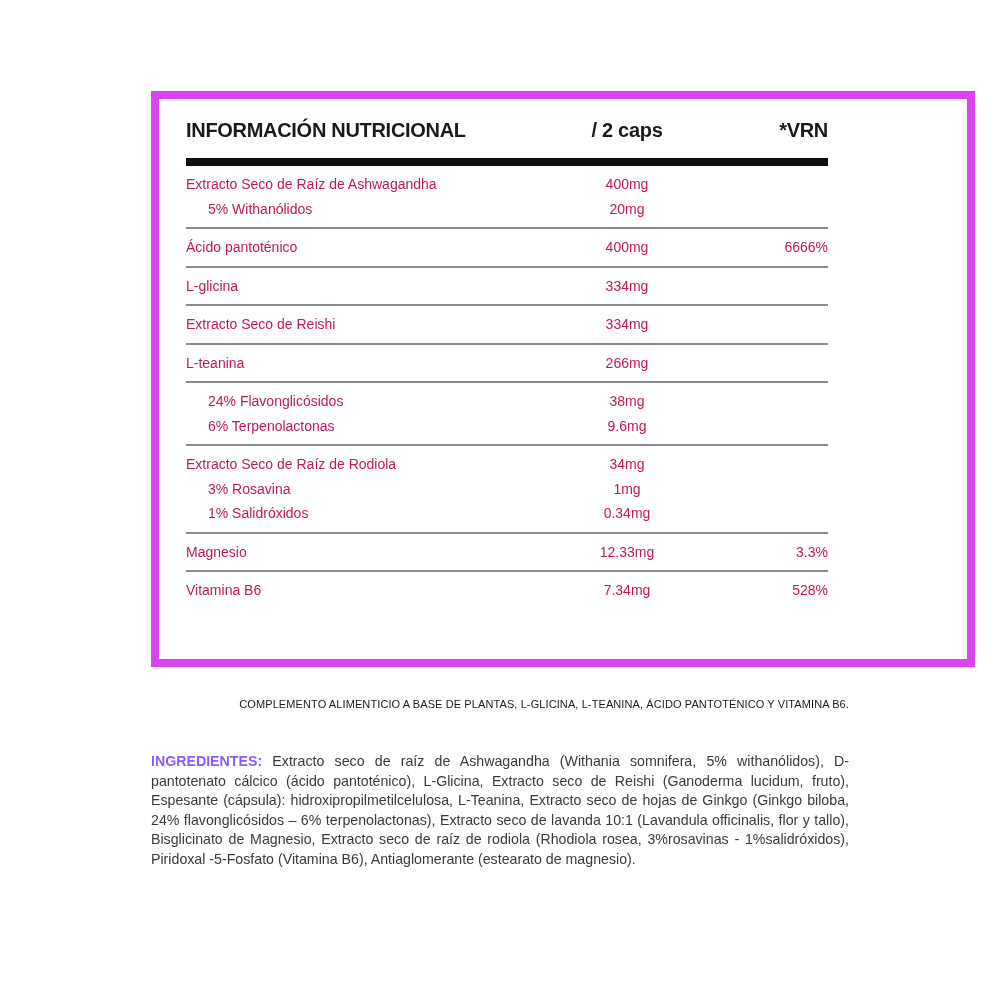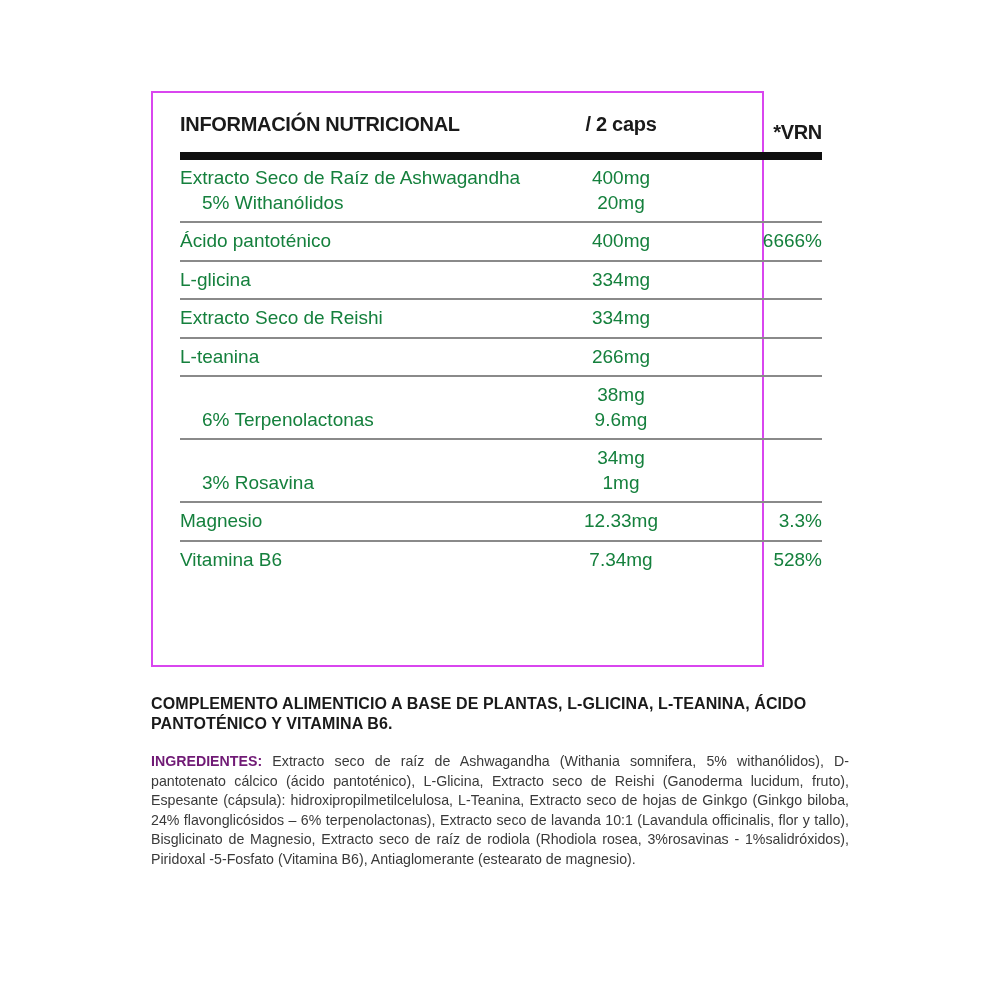--- a/index.html
+++ b/index.html
@@ -1,37 +1,37 @@
 <!DOCTYPE html>
 <html><head>
 <meta charset="utf-8">
 <style>
   html, body { margin: 0; padding: 0; background: #ffffff; }
   body { width: 1000px; height: 1000px; position: relative; font-family: "Liberation Sans", sans-serif; color: #2a2a2a; }
   .panel {
-    position: absolute; left: 151px; top: 91px; width: 613px; height: 576px;
-    border: 2px solid #d946ef; box-sizing: border-box;
+    position: absolute; left: 151px; top: 91px; width: 824px; height: 576px;
+    border: 8px solid #d946ef; box-sizing: border-box;
   }
   .table { position: absolute; left: 27px; top: 0; width: 642px; }
   .hdr { position: relative; height: 62px; }
   .hdr span { position: absolute; top: 20px; font-weight: bold; font-size: 20px; color: #1a1a1a; letter-spacing: -0.3px; }
   .hdr .h-name { left: 0; }
   .hdr .h-per { left: 386px; width: 110px; text-align: center; }
-  .hdr .h-vrn { right: 0; text-align: right; margin-top: 8px; }
+  .hdr .h-vrn { right: 0; text-align: right; }
   .thickbar { height: 8px; background: #0f0f0f; margin-top: -3px; }
   .grp { border-bottom: 2px solid #8a8a8a; padding: 6px 0 6px 0; }
   .grp:last-child { border-bottom: none; }
-  .row { position: relative; height: 24.5px; font-size: 19px; line-height: 24.5px; color: #15803d; }
+  .row { position: relative; height: 24.5px; font-size: 14px; line-height: 24.5px; color: #be185d; }
   .row .n { position: absolute; left: 0; white-space: nowrap; }
   .row.sub .n { left: 22px; }
   .row .a { position: absolute; left: 386px; width: 110px; text-align: center; }
   .row .v { position: absolute; right: 0; text-align: center; }
-  .title-block { position: absolute; left: 151px; top: 694px; width: 698px; font-weight: bold; font-size: 16px; line-height: 20px; color: #1a1a1a; letter-spacing: 0.1px; }
+  .title-block { position: absolute; left: 151px; top: 694px; width: 698px; font-weight: normal; font-size: 11px; line-height: 20px; color: #1a1a1a; letter-spacing: 0.1px; text-align: right; }
   .ingr { position: absolute; left: 151px; top: 752px; width: 698px; font-size: 14.2px; line-height: 19.6px; color: #3a3a3a; text-align: justify; }
-  .ingr b { color: #701a75; }
+  .ingr b { color: #8b5cf6; }
 </style>
 </head>
 <body>
 
 <div class="panel">
   <div class="table">
     <div class="hdr">
       <span class="h-name">INFORMACIÓN NUTRICIONAL</span>
       <span class="h-per">/ 2 caps</span>
       <span class="h-vrn">*VRN</span>
@@ -73,37 +73,44 @@
         </div>
         <div class="grp">
           <div class="row">
             <span class="n">L-teanina</span>
             <span class="a">266mg</span>
             <span class="v"></span>
           </div>
         </div>
         <div class="grp">
           <div class="row sub">
+            <span class="n">24% Flavonglicósidos</span>
             <span class="a">38mg</span>
             <span class="v"></span>
           </div>
           <div class="row sub">
             <span class="n">6% Terpenolactonas</span>
             <span class="a">9.6mg</span>
             <span class="v"></span>
           </div>
         </div>
         <div class="grp">
           <div class="row">
+            <span class="n">Extracto Seco de Raíz de Rodiola</span>
             <span class="a">34mg</span>
             <span class="v"></span>
           </div>
           <div class="row sub">
             <span class="n">3% Rosavina</span>
             <span class="a">1mg</span>
+            <span class="v"></span>
+          </div>
+          <div class="row sub">
+            <span class="n">1% Salidróxidos</span>
+            <span class="a">0.34mg</span>
             <span class="v"></span>
           </div>
         </div>
         <div class="grp">
           <div class="row">
             <span class="n">Magnesio</span>
             <span class="a">12.33mg</span>
             <span class="v">3.3%</span>
           </div>
         </div>

